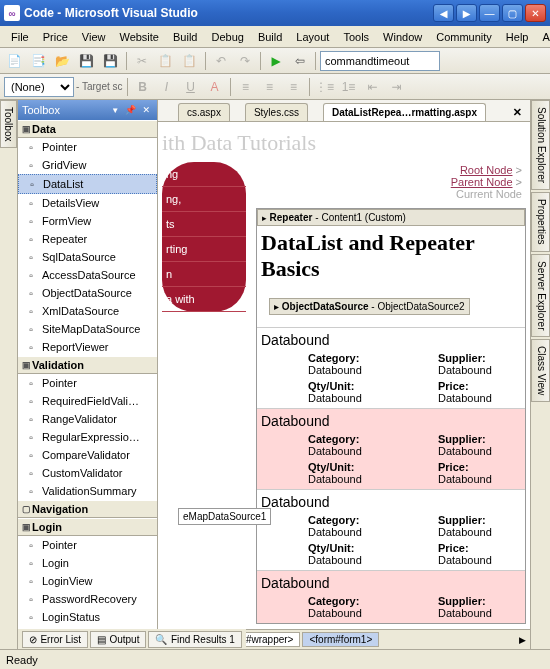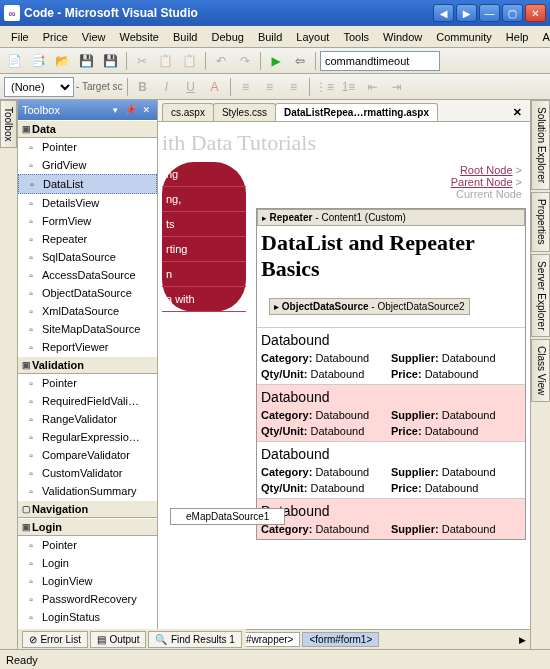--- a/index.html
+++ b/index.html
@@ -40,46 +40,46 @@
 .toolbox-body { flex: 1; overflow-y: auto; background: white; }
 .tb-group { background: #ece9d8; padding: 2px 4px; border-top: 1px solid #fff; border-bottom: 1px solid #aca899; font-weight: bold; display:flex; align-items:center; cursor:pointer; }
 .tb-group .exp { width:10px; color:#555; font-size:9px; }
 .tb-item { padding: 2px 4px 2px 6px; display: flex; align-items: center; gap: 4px; cursor: pointer; font-size:11px; }
 .tb-item.selected { background: #c1d2ee; border: 1px dotted #4a7ac0; }
 .tb-item .ico { width: 14px; height: 14px; display:inline-flex;align-items:center;justify-content:center;font-size:10px; }
 
 
 .editor-area { flex: 1; display: flex; flex-direction: column; background: white; position: relative; }
 .doc-tabs { height: 22px; background: #f4f3ee; border-bottom: 1px solid #aca899; display: flex; align-items: end; padding: 0 4px; gap: 0; }
-.doc-tab { padding: 3px 8px; background: #ece9d8; border: 1px solid #aca899; border-bottom: none; border-radius: 3px 3px 0 0; font-size: 10px; cursor: pointer; margin-right:-1px; }
+.doc-tab { padding: 3px 8px; background: #ece9d8; border: 1px solid #aca899; border-bottom: none; border-radius: 3px 3px 0 0; font-size: 10px; cursor: pointer; margin-right:-1px;margin-left:16px; }
 .doc-tab.active { background: white; font-weight: bold; }
 .doc-tabs .close-tab { margin-left: auto; padding: 2px 4px; cursor:pointer; font-weight:bold; }
 
 .design-surface { flex: 1; overflow: auto; background: white; padding: 4px; position: relative; }
 .tutorial-title { color: #ccc; font-size: 22px; font-family: Georgia, serif; padding: 4px 0; }
 .breadcrumb-box { text-align: right; padding: 4px; font-size: 11px; }
 .breadcrumb-box a { color: #993355; text-decoration: underline; }
 .breadcrumb-box .cur { color: #aaa; }
 .breadcrumb-box .sep { color:#999; }
 
 .red-sidebar { position: absolute; left: 4px; top: 40px; width: 84px; background: #a01830; color: white; font-size: 11px; border-radius: 32px; }
 .red-sidebar div { padding: 6px 4px; border-bottom: 1px solid #b84050; }
-.sitemaptag { position:absolute; left:12px; top:386px; background:#fff; border:1px solid #999; padding:2px 15px; font-size:10px; }
+.sitemaptag { position:absolute; left:20px; top:386px; background:#fff; border:1px solid #999; padding:2px 4px; font-size:10px; }
 
 .content-panel { margin-left: 94px; margin-top: 4px; border: 1px solid #999; }
 .control-tag { background: #e8e5d8; border: 1px solid #aca899; padding: 2px 4px; font-size: 10px; display:flex; align-items:center; gap:3px; }
 .control-tag .chev { font-size:9px; }
 .content-panel h1 { font-family: Georgia, serif; font-size: 22px; font-weight: bold; padding: 4px; }
 .ods-tag { background:#e8e5d8; border:1px solid #aca899; padding:2px 4px; font-size:10px; margin:12px; display:inline-block; }
 
 .db-item { border-top: 1px solid #ccc; padding: 2px; }
 .db-item.alt { background: #ffd8d8; }
 .db-item .hdr { font-size: 14px; padding: 2px; }
 .db-item .row { display: flex; padding: 2px; font-size: 11px; }
-.db-item .row .cell { flex: 1; }
+.db-item .row .cell { flex: 1; margin-left: 47px; }
 .db-item .row b { font-weight: bold; }
 
 
 .tag-nav { height: 20px; background: #ece9d8; border-top: 1px solid #aca899; display: flex; align-items: center; padding: 0 4px; gap: 2px; }
 .tag-nav .tag { padding: 1px 6px; border: 1px solid #aca899; background: white; font-size: 10px; cursor:pointer; }
 .tag-nav .tag.sel { background: #c1d2ee; }
 
 
 .right-tabs { width: 20px; background: #ece9d8; border-left: 1px solid #aca899; display:flex; flex-direction:column; }
 .rvtab { writing-mode: vertical-rl; padding: 6px 2px; border: 1px solid #aca899; font-size: 10px; cursor:pointer; background: linear-gradient(to left,#f4f3ee,#e3e0cf); margin-bottom:2px; }

